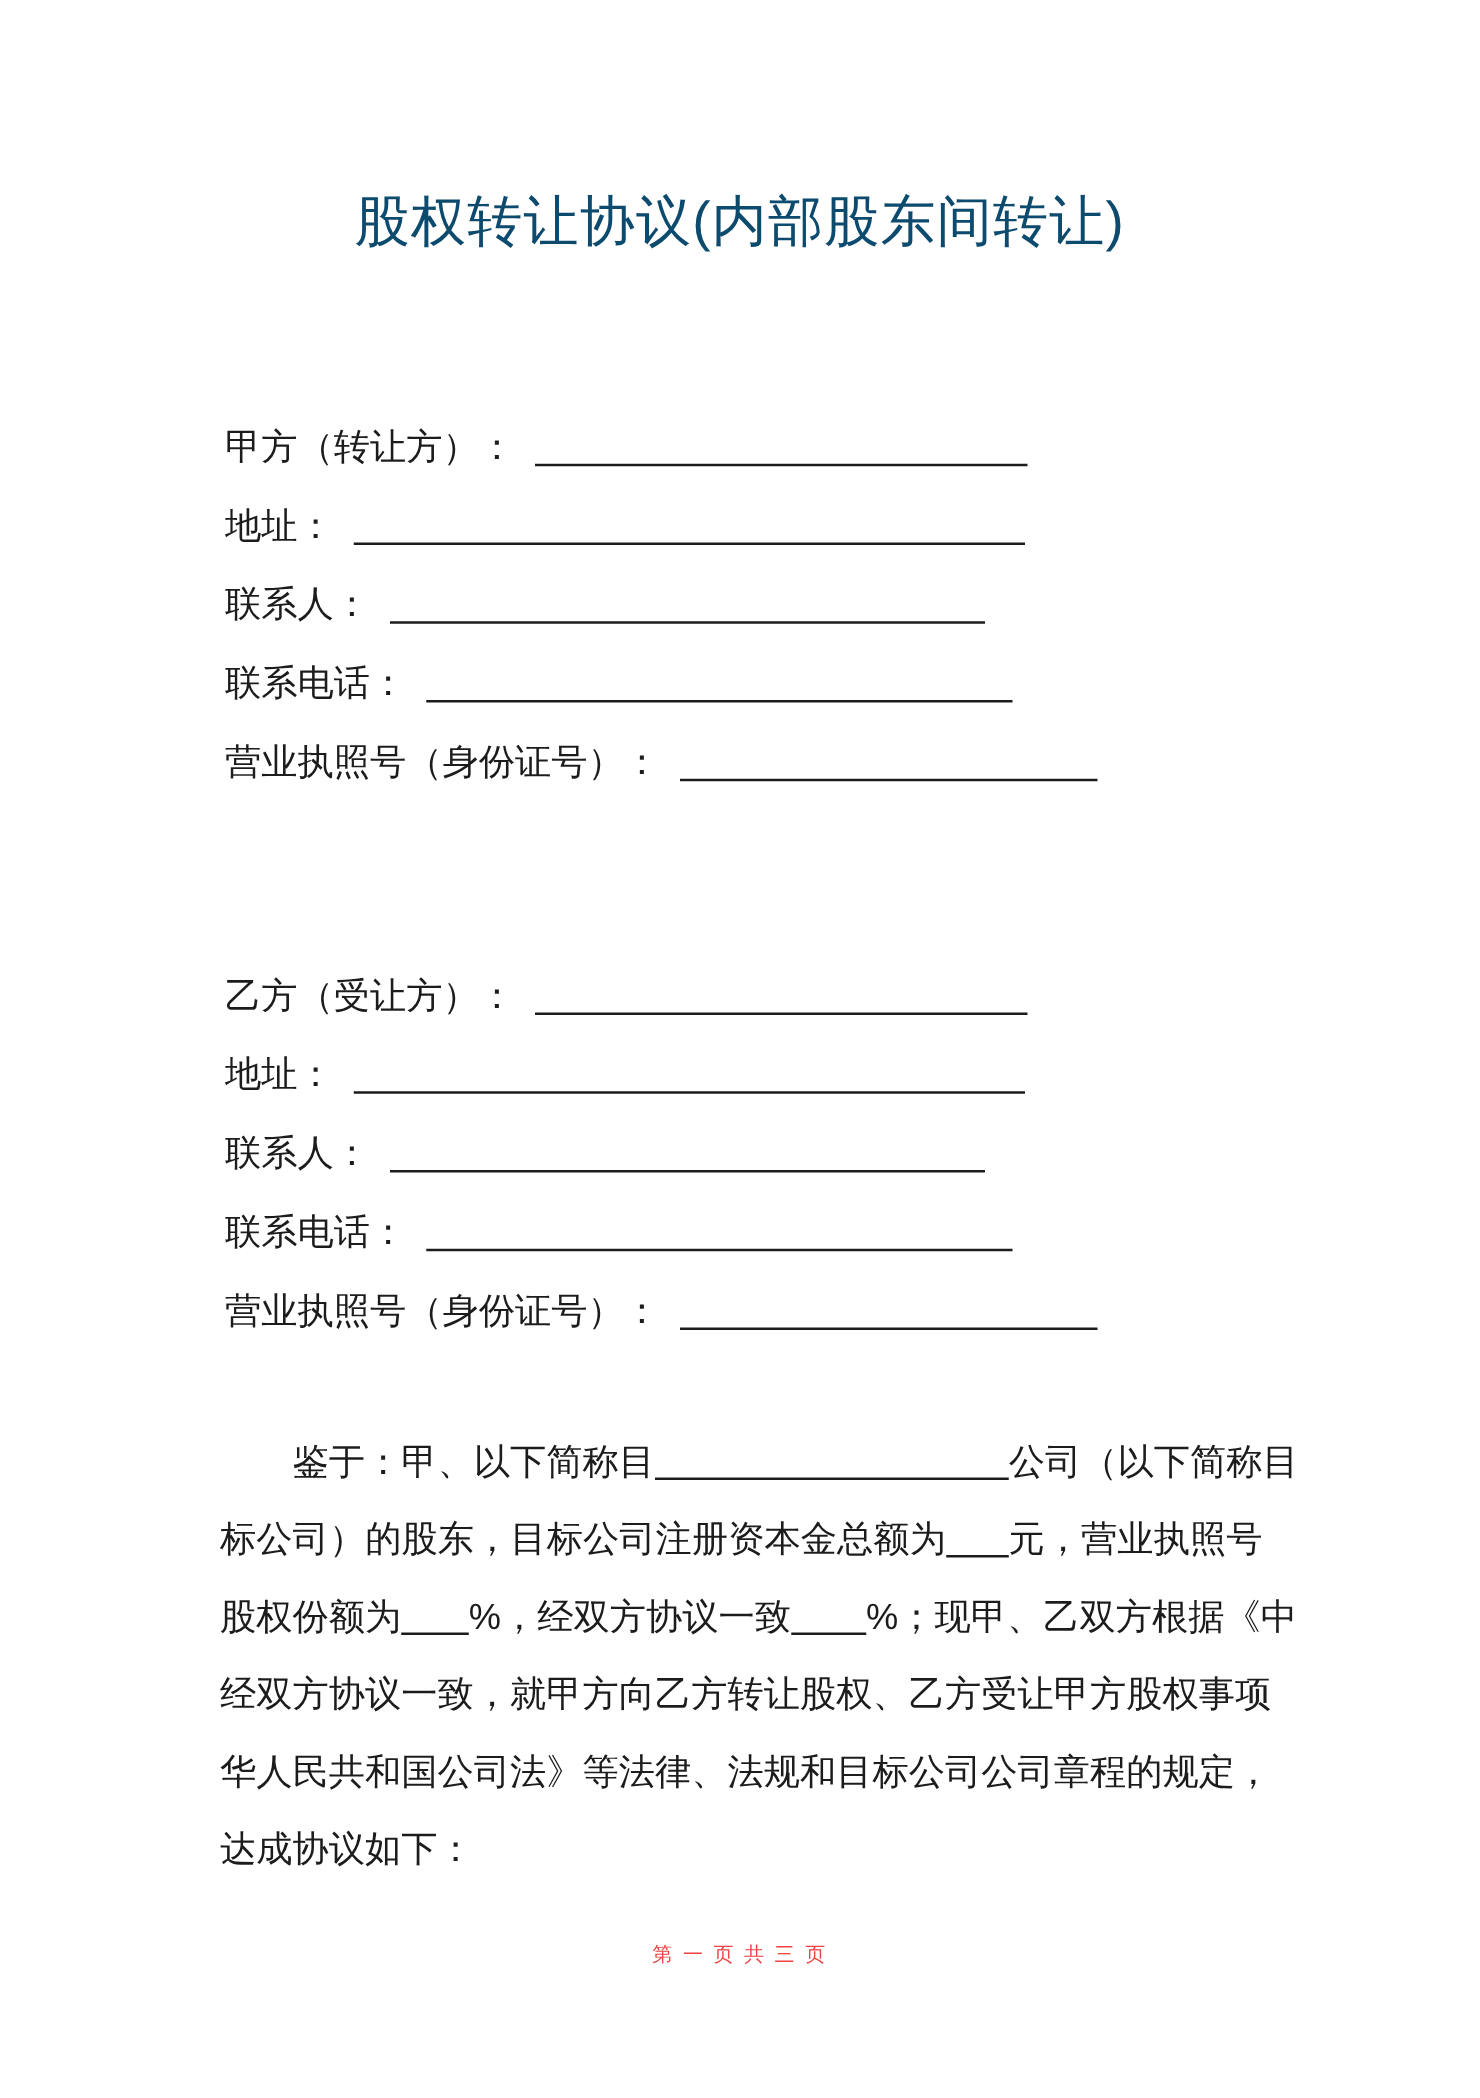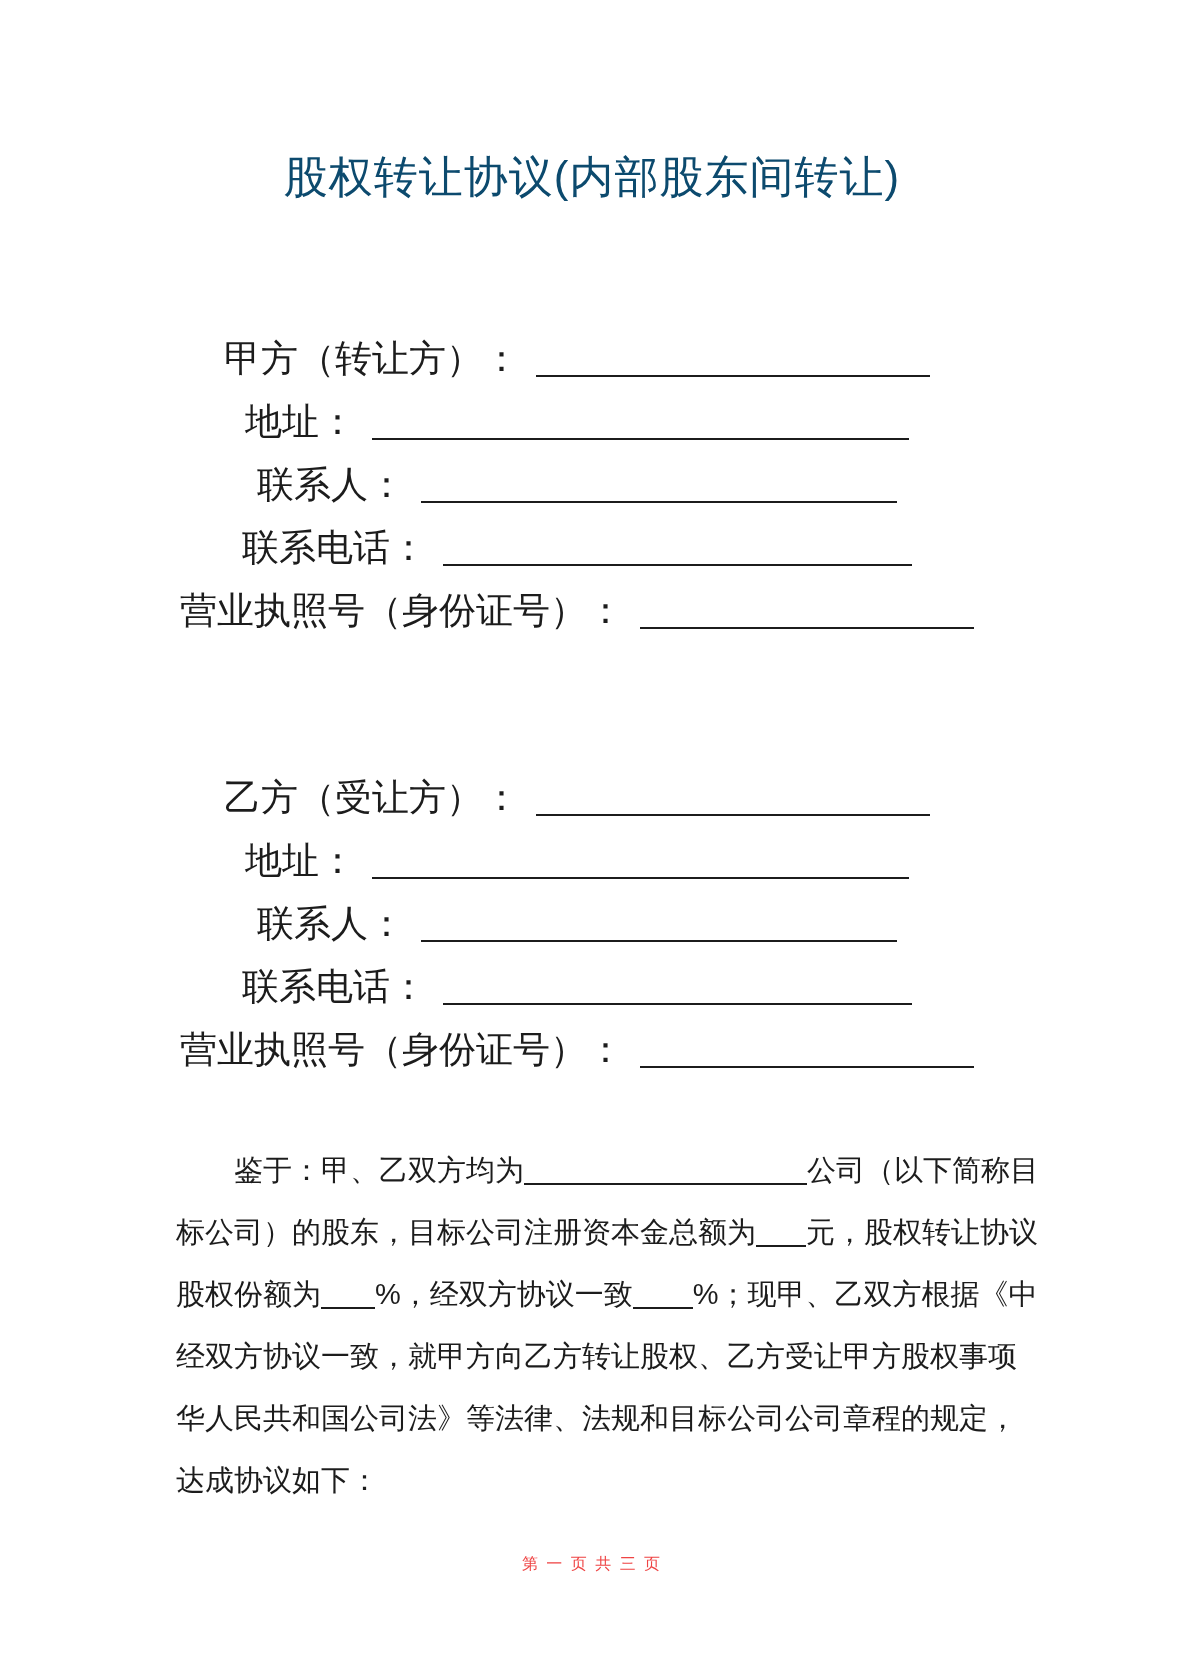--- a/index.html
+++ b/index.html
@@ -15,23 +15,22 @@
     position:absolute;top:148px;left:0;width:100%;
     margin:0;text-align:center;
     font-size:44px;font-weight:400;letter-spacing:1px;
     color:#0c4a6e;
   }
   .fields{position:absolute;left:180px;}
   .party-a{top:340px;}
   .party-b{top:779px;}
   .field-row{
     white-space:nowrap;
-    font-size:37px;line-height:37px;height:37px;
+    font-size:29px;line-height:37px;height:37px;
     margin-bottom:26px; 
-    text-align:center;
   }
   .blank{
     display:inline-block;
     border-bottom:2px solid #1c1c1c;
     height:28px;
     vertical-align:-6px;
   }
   .field-row .blank{margin-left:16px;}
   .recitals{
     position:absolute;top:1152px;left:176px;width:834px;
@@ -92,24 +91,24 @@
     <div class="field-row">
       <span>联系电话：</span><span class="blank" style="width: 469px;"></span>
     </div>
     <div class="field-row">
       <span>营业执照号（身份证号）：</span><span class="blank" style="width: 334px;"></span>
     </div>
   </div>
 
   <div class="recitals">
     <div class="pline indent">
-      <span>鉴于：甲、乙双方均为</span><span class="blank" style="width: 283px;"></span><span>公司（以下简称目</span>
+      <span>鉴于：甲、以下简称目</span><span class="blank" style="width: 283px;"></span><span>公司（以下简称目</span>
     </div>
     <div class="pline">
-      <span>标公司）的股东，目标公司注册资本金总额为</span><span class="blank" style="width: 50px;"></span><span>元，股权转让协议</span>
+      <span>标公司）的股东，目标公司注册资本金总额为</span><span class="blank" style="width: 50px;"></span><span>元，营业执照号</span>
     </div>
     <div class="pline">
       <span>股权份额为</span><span class="blank" style="width: 54px;"></span><span>%，经双方协议一致</span><span class="blank" style="width: 60px;"></span><span>%；现甲、乙双方根据《中</span>
     </div>
     <div class="pline">
       <span>经双方协议一致，就甲方向乙方转让股权、乙方受让甲方股权事项</span>
     </div>
     <div class="pline">
       <span>华人民共和国公司法》等法律、法规和目标公司公司章程的规定，</span>
     </div>

